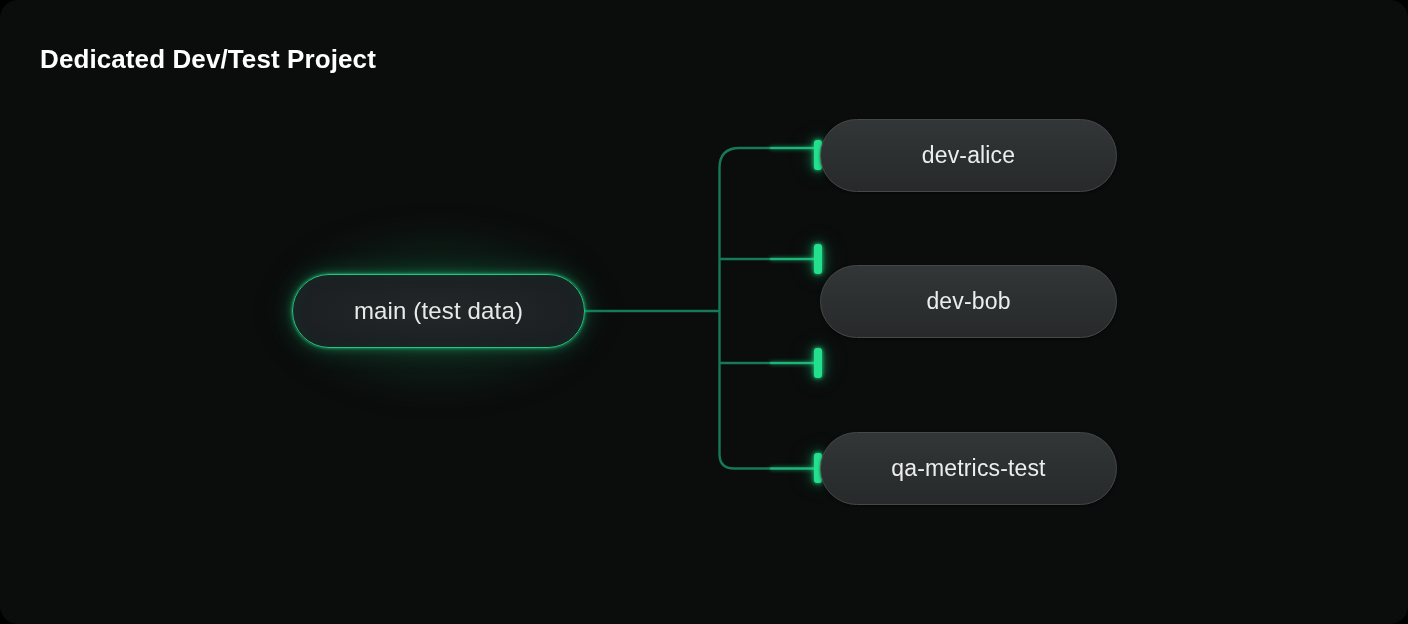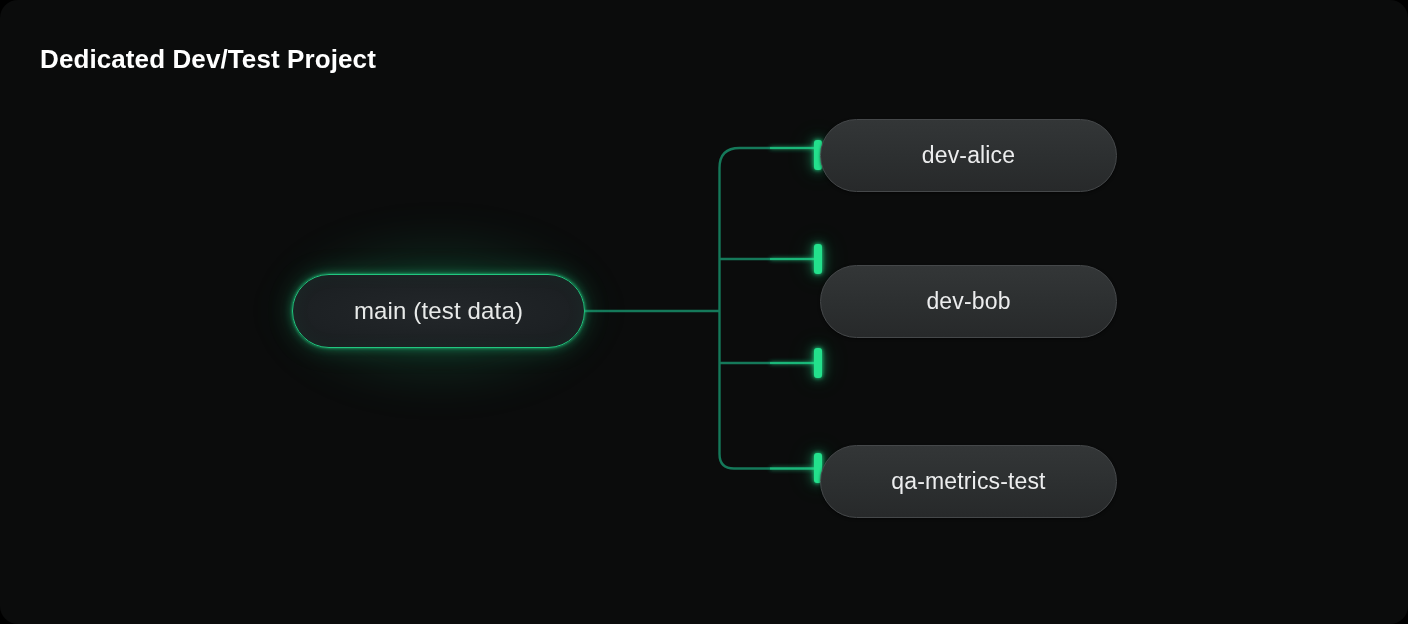--- a/index.html
+++ b/index.html
@@ -123,21 +123,21 @@
     box-shadow: 0 1px 3px rgba(0,0,0,0.55);
   }
   .node-child .node-label {
     color: #ecedee;
     font-size: 23px;
   }
 
   .child-0 { top: 119px; }
   .child-1 { top: 225px; margin-top: 40px; }
   .child-2 { top: 327px; }
-  .child-3 { top: 432px; margin-top: 13px; }
+  .child-3 { top: 432px; }
 
   
   .child-port {
     position: absolute;
     left: 814px;
     width: 8px;
     height: 30px;
     border-radius: 3px;
     background: #23e08c;
     box-shadow:

